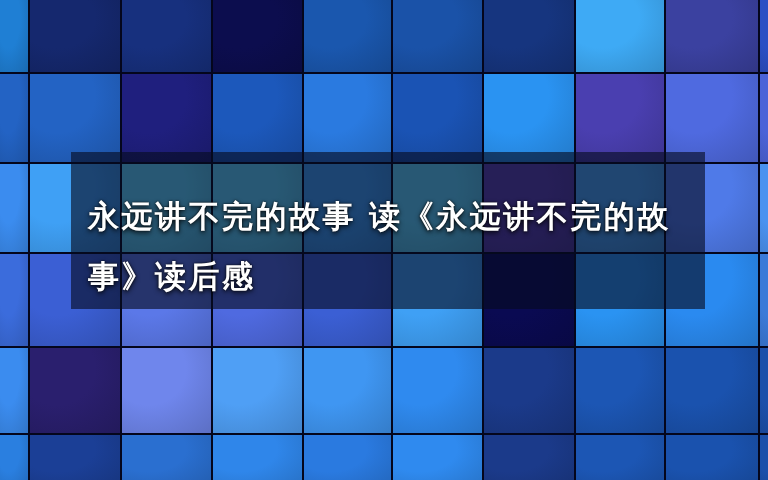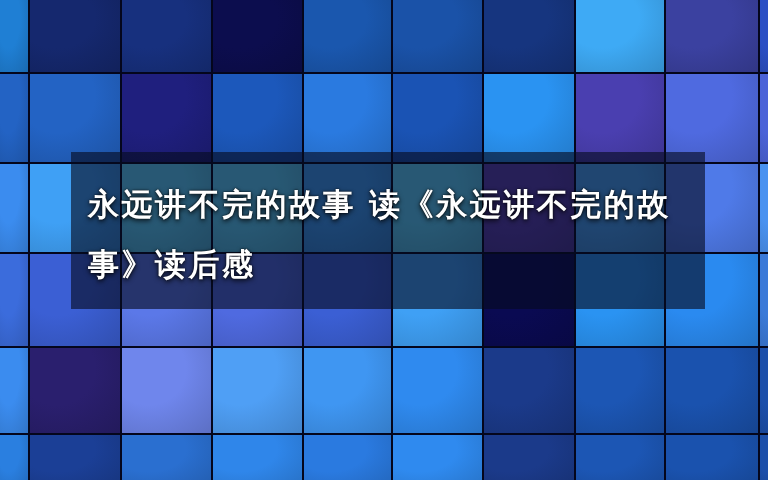--- a/index.html
+++ b/index.html
@@ -44,21 +44,21 @@
     top: 152px;
     width: 634px;
     height: 157px;
     background: rgba(6, 12, 32, 0.62);
     box-sizing: border-box;
   }
 
   #caption-text {
     position: absolute;
     left: 88px;
-    top: 174px;
+    top: 186px;
     width: 610px;
     color: #ffffff;
     font-family: "DejaVu Serif", "Liberation Serif", serif;
     font-weight: 700;
     font-size: 31px;
     line-height: 60px;
     letter-spacing: 2.5px;
     text-shadow: 0 2px 5px rgba(0,0,0,0.85), 0 0 2px rgba(0,0,0,0.9);
     white-space: pre-wrap;
     word-break: break-all;

